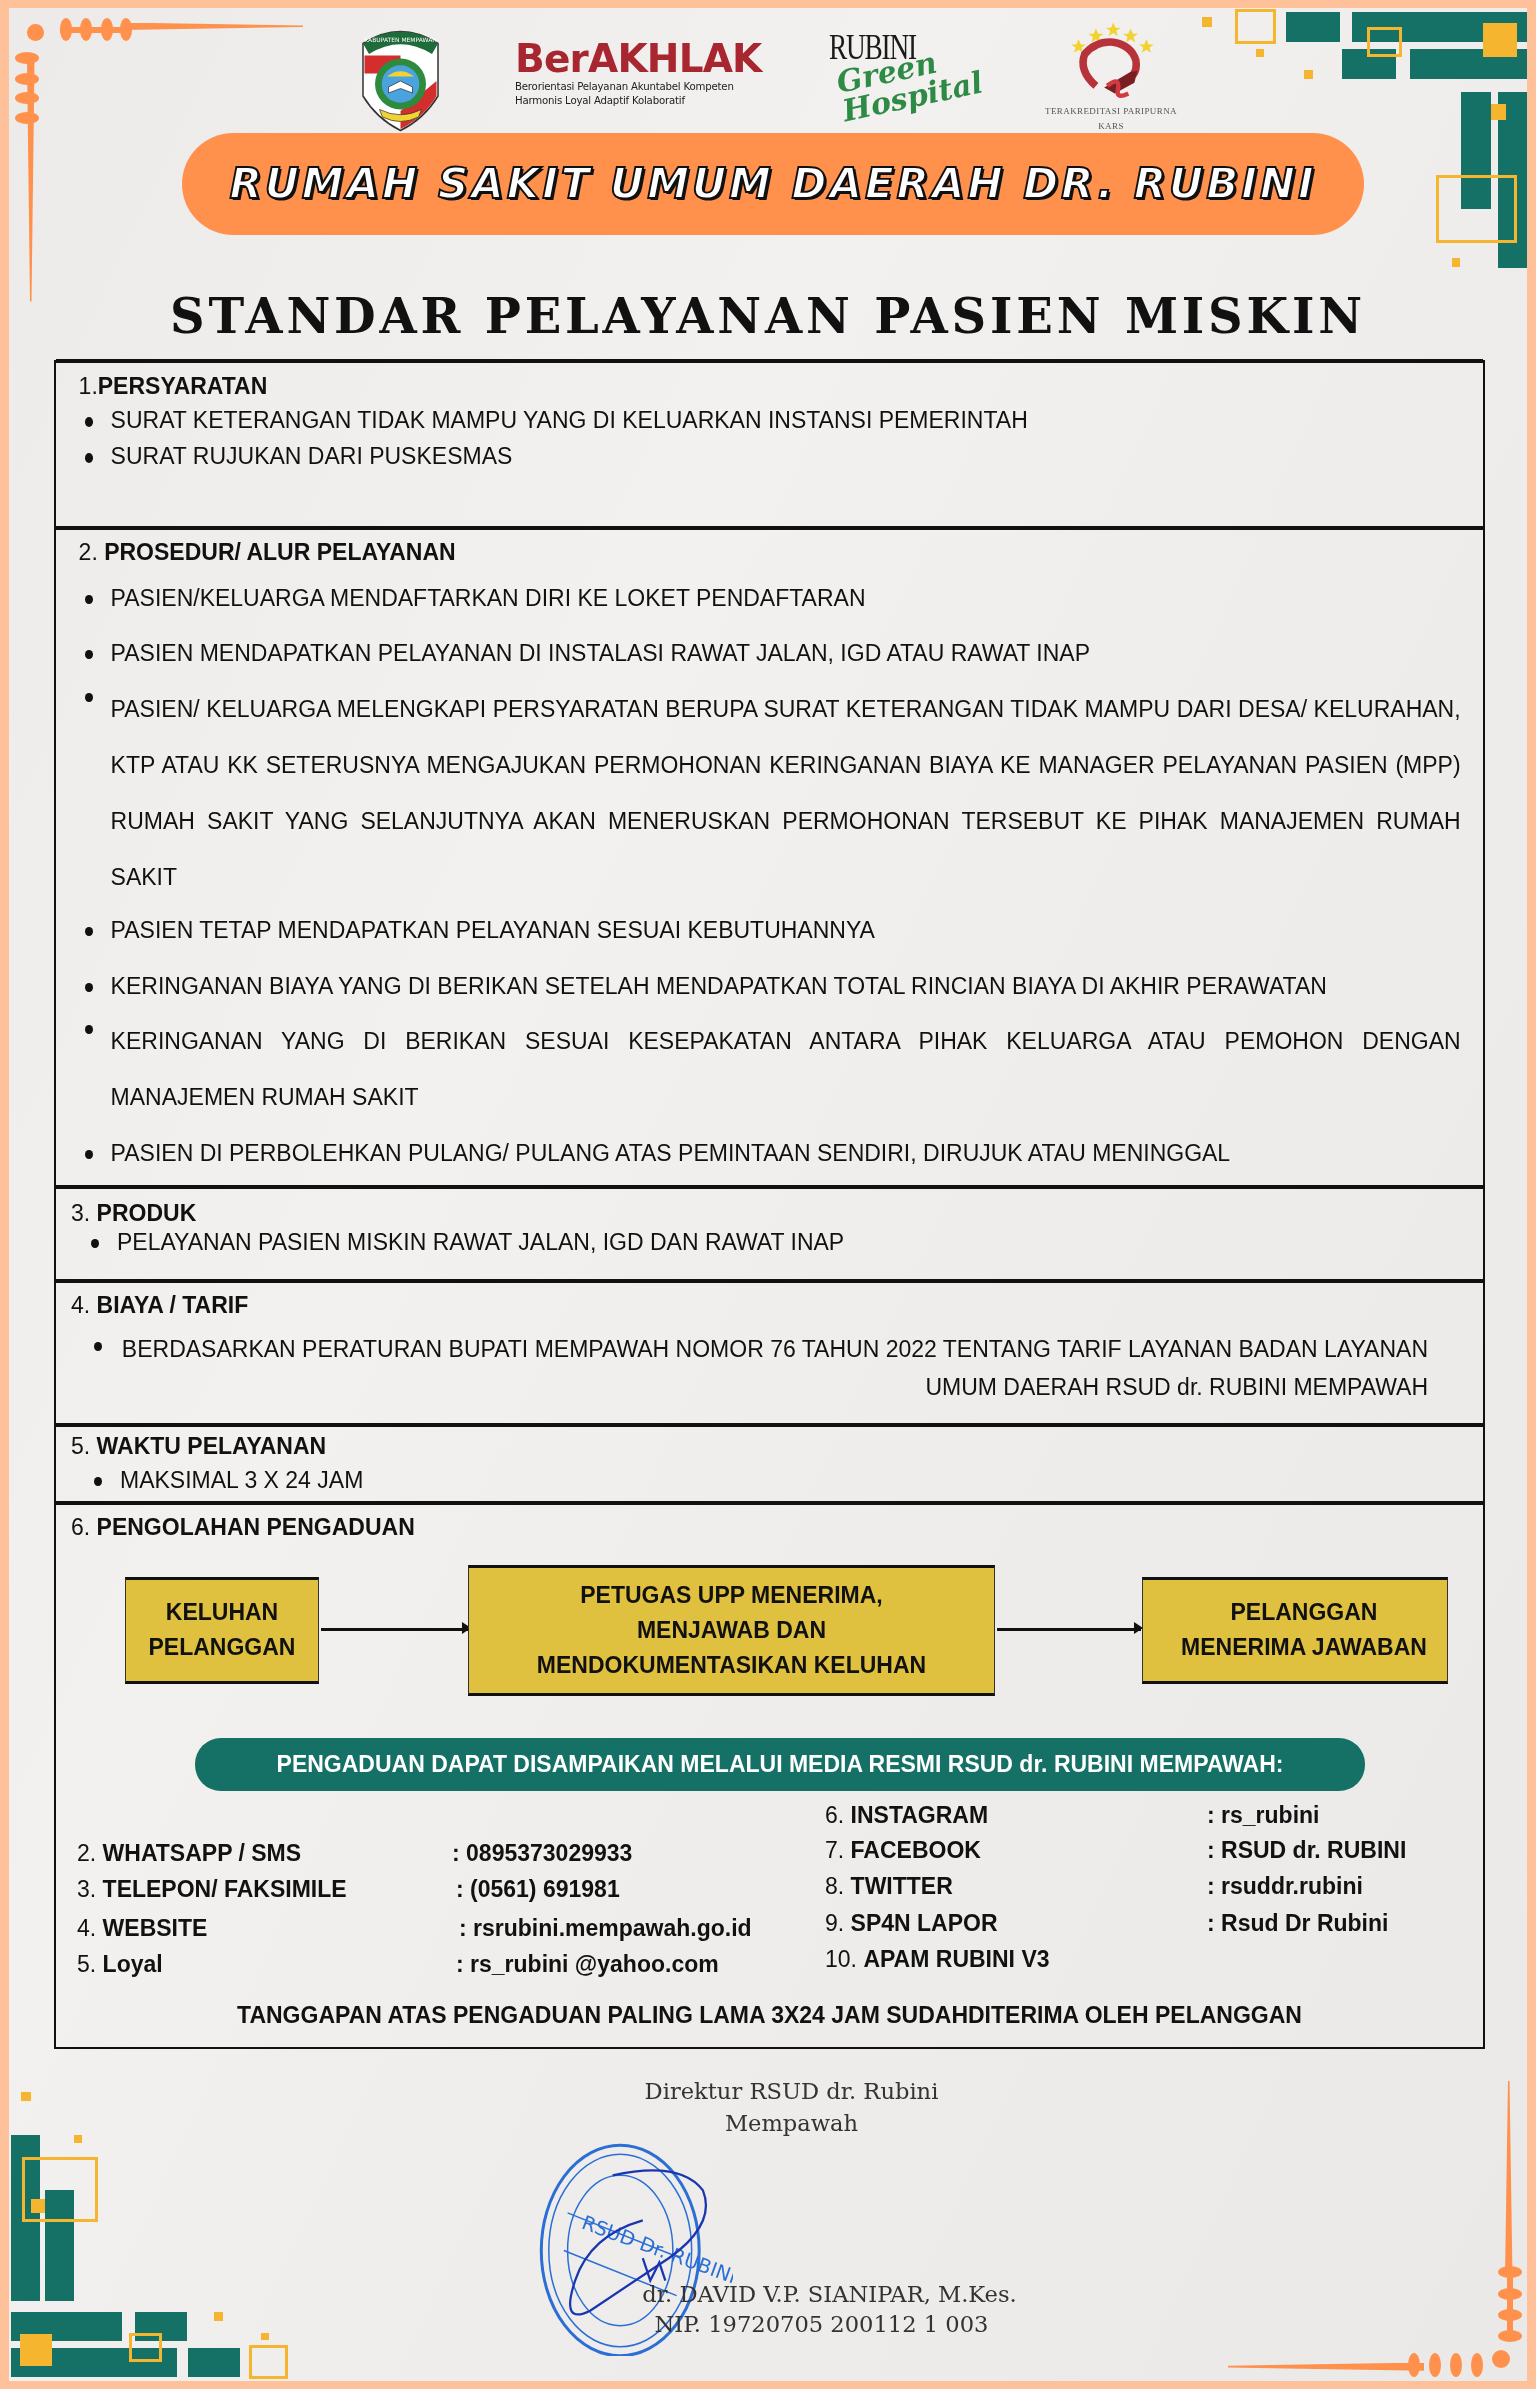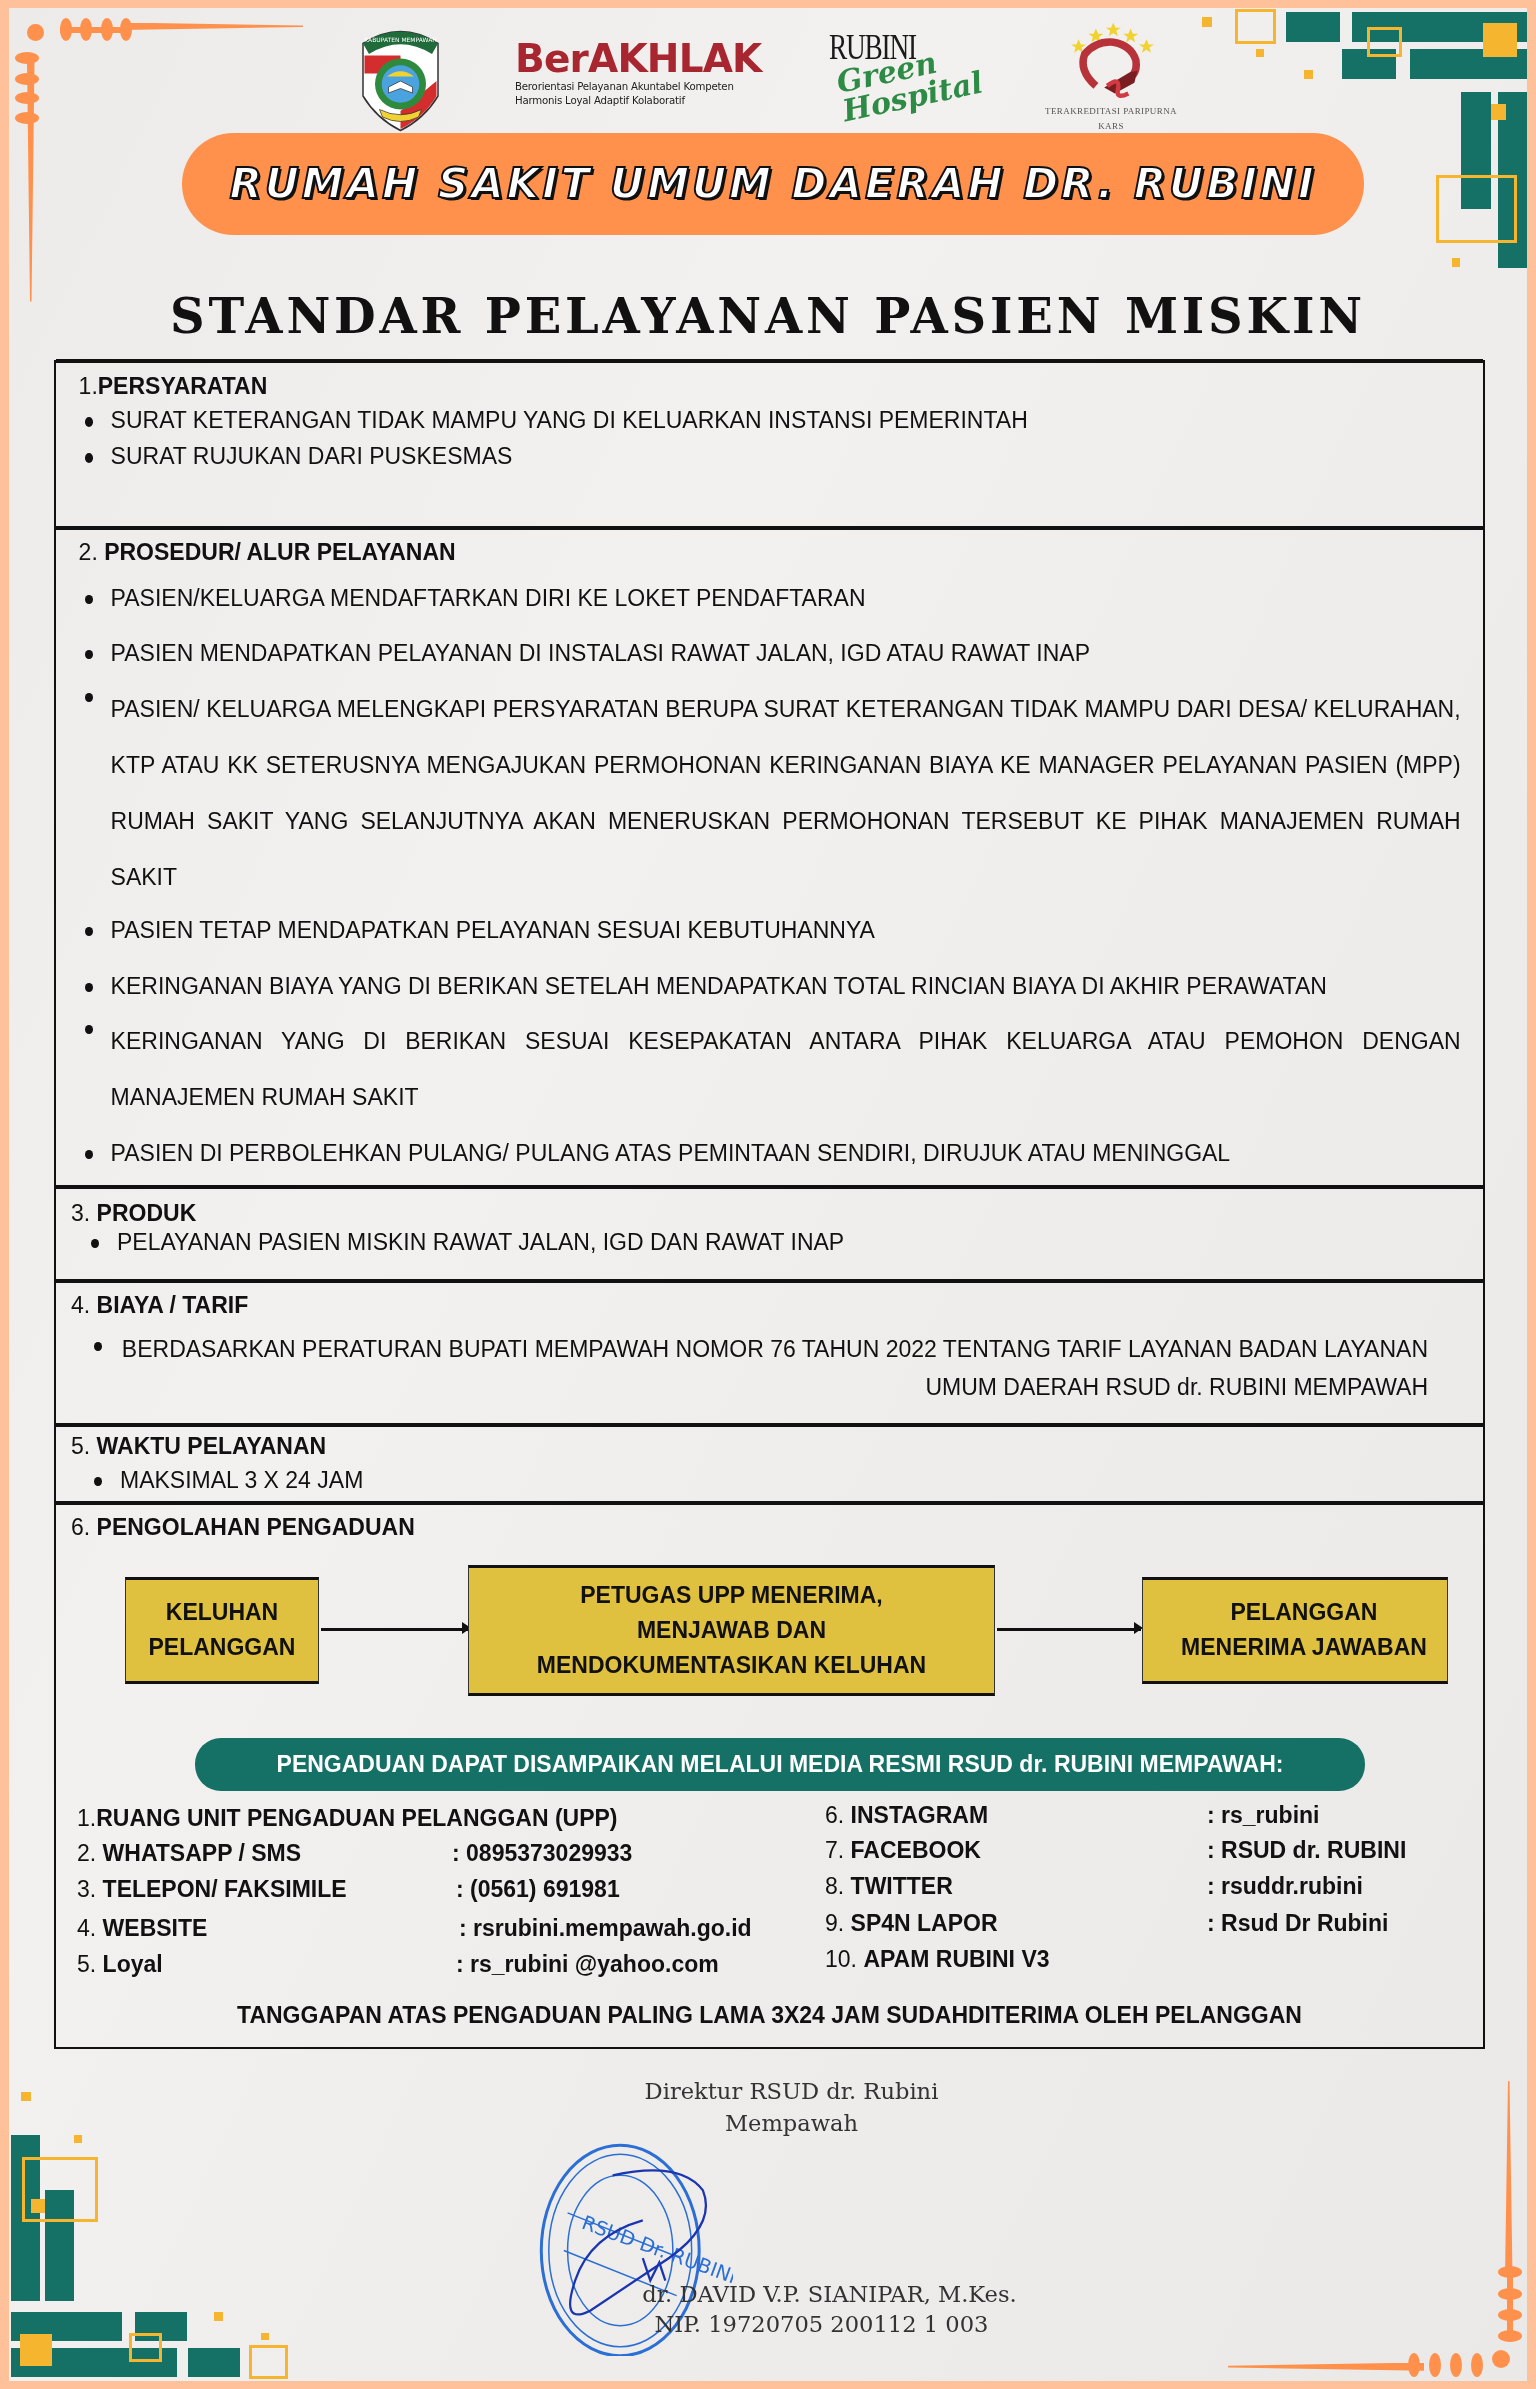--- a/index.html
+++ b/index.html
@@ -263,23 +263,20 @@
       </div>
       <div class="arrow" style="left:941px;top:123px;width:144px;"></div>
       <div class="fbox" style="left:1086px;top:72px;width:306px;height:107px;padding-left:18px;">
         <span style="width:256px;">PELANGGAN MENERIMA JAWABAN</span>
       </div>
 
       <div class="teal-pill" style="top:233px;left:139px;">
         <span>PENGADUAN DAPAT DISAMPAIKAN MELALUI MEDIA RESMI RSUD dr. RUBINI MEMPAWAH:</span>
       </div>
 
-      <div class="contact" style="left:21px;top:295px;">
-        <span>1.</span><b>RUANG UNIT PENGADUAN PELANGGAN (UPP)</b>
-      </div>
       <div class="contact" style="left:21px;top:330px;">
         <span>2.</span> <b>WHATSAPP / SMS</b>
       </div>
       <div class="contact" style="left:396px;top:330px;font-weight:bold;">: 0895373029933</div>
       <div class="contact" style="left:21px;top:366px;">
         <span>3.</span> <b>TELEPON/ FAKSIMILE</b>
       </div>
       <div class="contact" style="left:400px;top:366px;font-weight:bold;">: (0561) 691981</div>
       <div class="contact" style="left:21px;top:405px;">
         <span>4.</span> <b>WEBSITE</b>

